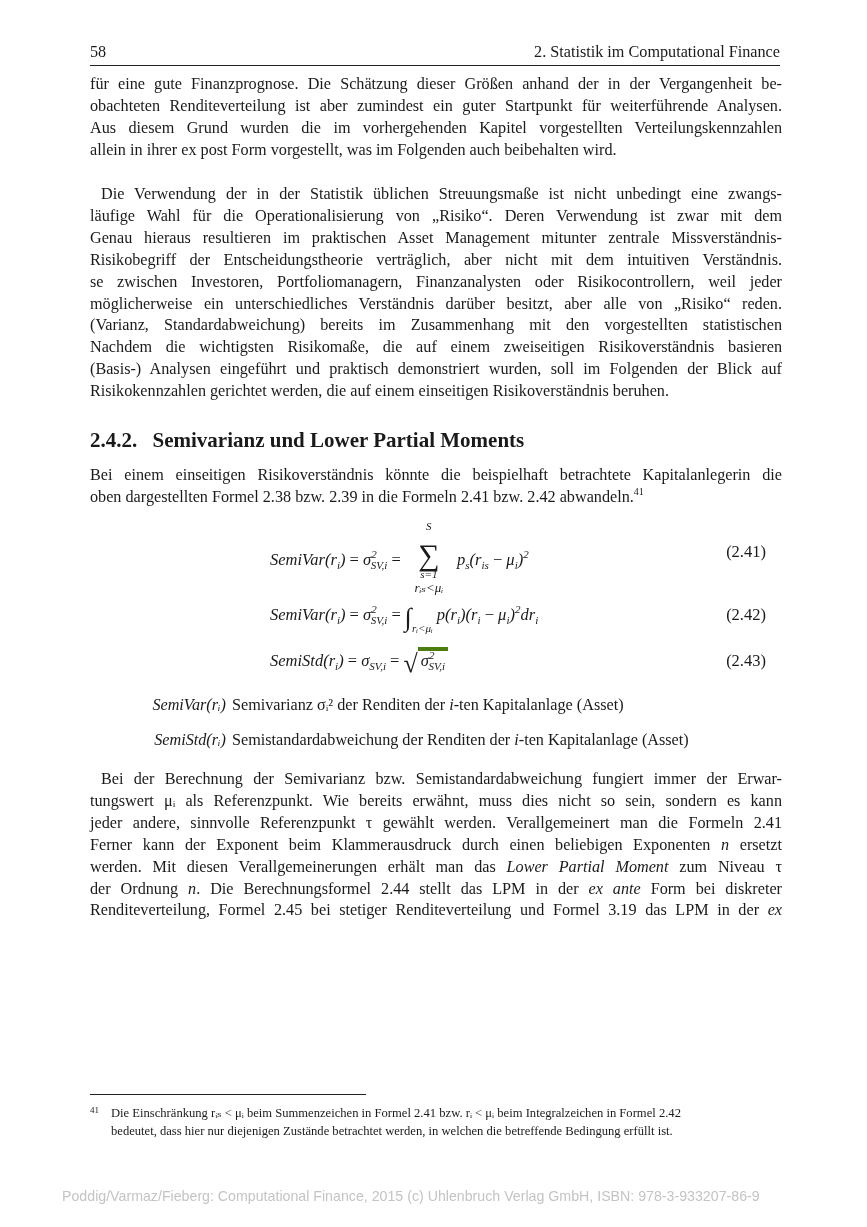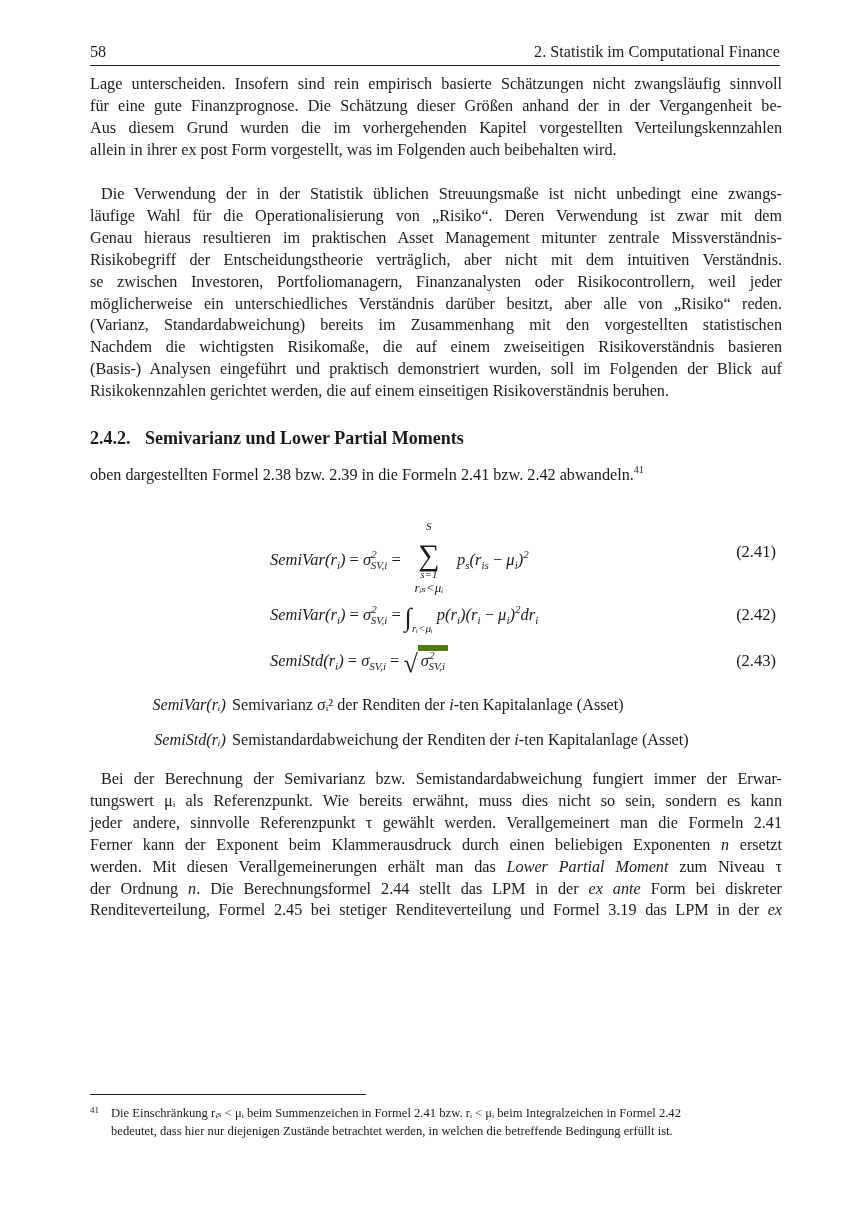--- a/index.html
+++ b/index.html
@@ -8,37 +8,37 @@
   .page { position: absolute; left: 0; top: 0; width: 867px; height: 948px; }
   .header { position: absolute; left: 90px; top: 43px; width: 690px; height: 22px;
             border-bottom: 1px solid #222; font-size: 16.2px; }
   .header .pnum { position: absolute; left: 0; top: 0; }
   .header .chap { position: absolute; right: 0; top: 0; }
   .para { position: absolute; left: 90px; width: 692px; font-size: 16.2px; line-height: 21.9px;
           text-align: justify; }
   .indent { text-indent: 11px; }
   .line { display: block; text-align: justify; text-align-last: justify; white-space: nowrap; }
   .line.last { text-align-last: left; }
-  h2 { position: absolute; left: 90px; top: 428px; margin: 0; font-size: 18px; font-weight: bold; }
+  h2 { position: absolute; left: 90px; top: 428px; margin: 0; font-size: 21px; font-weight: bold; }
   h2 .num { margin-right: 10px; }
   sup { font-size: 10px; vertical-align: 7px; line-height: 0; }
   i { font-style: italic; }
   .eq { position: absolute; left: 270px; width: 512px; font-size: 16.5px; font-style: italic; }
-  .eq .num { position: absolute; right: 6px; font-style: normal; }
+  .eq .num { position: absolute; right: 16px; font-style: normal; }
   .eq .body { position: absolute; left: 0; white-space: nowrap; }
   .sum { position: relative; display: inline-block; width: 48px; text-align: center; font-style: normal; }
   .sum .sig { font-size: 30px; line-height: 30px; display: block; }
   .sum .top { position: absolute; left: 0; width: 48px; top: -20px; font-size: 11px; font-style: italic; }
   .sum .bot1 { position: absolute; left: 0; width: 48px; top: 28px; font-size: 11px; font-style: italic; }
   .sum .bot2 { position: absolute; left: 0; width: 48px; top: 40px; font-size: 13px; font-style: italic; }
   .sub { font-size: 11px; vertical-align: -4px; }
   .sp { font-size: 11px; vertical-align: 7px; }
   .integral { font-style: normal; font-size: 26px; vertical-align: -6px; }
   .sqrt { display: inline-block; font-style: normal; font-size: 26px; vertical-align: -6px; }
-  .sqrtbody { border-top: 6px solid #4d7c0f; padding: 0 3px; }
+  .sqrtbody { border-top: 4px solid #4d7c0f; padding: 0 3px; }
   .defs { position: absolute; left: 130px; font-size: 16.2px; }
   .defs .row { position: absolute; left: 0; white-space: nowrap; }
   .defs .sym { display: inline-block; width: 96px; text-align: right; font-style: italic; margin-right: 6px; }
   .fnrule { position: absolute; left: 90px; top: 1094px; width: 276px; border-top: 1px solid #222; }
   .footnote { position: absolute; left: 90px; top: 1104px; width: 692px; font-size: 12.6px; line-height: 18px; }
   .footnote .fnum { position: absolute; left: 0; top: -3px; font-size: 9px; }
   .footnote .fline { display: block; padding-left: 21px; white-space: nowrap; }
   .watermark { position: absolute; left: 62px; top: 1188px; font-family: "Liberation Sans", "DejaVu Sans", sans-serif;
                font-size: 14.2px; color: #c4c4c4; white-space: nowrap; }
 </style>
@@ -46,22 +46,22 @@
 <body>
 
 <div class="page">
 
   <div class="header">
     <span class="pnum">58</span>
     <span class="chap">2.  Statistik im Computational Finance</span>
   </div>
 
   <div class="para" style="top:74px;">
-    <span class="line">Lage unterscheiden. Insofern sind rein empirisch basierte Schätzungen nicht zwangsläufig sinnvoll</span>
     <span class="line">für eine gute Finanzprognose. Die Schätzung dieser Größen anhand der in der Vergangenheit be-</span>
+    <span class="line">obachteten Renditeverteilung ist aber zumindest ein guter Startpunkt für weiterführende Analysen.</span>
     <span class="line">Aus diesem Grund wurden die im vorhergehenden Kapitel vorgestellten Verteilungskennzahlen</span>
     <span class="line last">allein in ihrer ex post Form vorgestellt, was im Folgenden auch beibehalten wird.</span>
   </div>
 
   <div class="para" style="top:184px;">
     <span class="line indent" style="padding-left:11px;text-indent:0;">Die Verwendung der in der Statistik üblichen Streuungsmaße ist nicht unbedingt eine zwangs-</span>
     <span class="line">läufige Wahl für die Operationalisierung von „Risiko“. Deren Verwendung ist zwar mit dem</span>
     <span class="line">Genau hieraus resultieren im praktischen Asset Management mitunter zentrale Missverständnis-</span>
     <span class="line">Risikobegriff der Entscheidungstheorie verträglich, aber nicht mit dem intuitiven Verständnis.</span>
     <span class="line">se zwischen Investoren, Portfoliomanagern, Finanzanalysten oder Risikocontrollern, weil jeder</span>
@@ -71,20 +71,21 @@
     <span class="line">(Basis-) Analysen eingeführt und praktisch demonstriert wurden, soll im Folgenden der Blick auf</span>
     <span class="line last">Risikokennzahlen gerichtet werden, die auf einem einseitigen Risikoverständnis beruhen.</span>
   </div>
 
   <h2>
     <span class="num">2.4.2.</span>
     <span>Semivarianz und Lower Partial Moments</span>
   </h2>
 
   <div class="para" style="top:465px;">
+    <span class="line">Bei einem einseitigen Risikoverständnis könnte die beispielhaft betrachtete Kapitalanlegerin die</span>
     <span class="line last"><span>oben dargestellten Formel 2.38 bzw. 2.39 in die Formeln 2.41 bzw. 2.42 abwandeln.</span><sup>41</sup></span>
   </div>
 
   <div class="eq" style="top:540px;height:50px;">
     <span class="body" style="top:0;">
       <span>SemiVar</span>(r<span class="sub">i</span>) <span style="font-style:normal">=</span> σ<span class="sp">2</span><span class="sub" style="margin-left:-6px">SV,i</span> <span style="font-style:normal">=</span>
       <span class="sum">
         <span class="top">S</span>
         <span class="sig">∑</span>
         <span class="bot1">s=1</span>
@@ -131,13 +132,14 @@
     <span class="line rich"><span>Renditeverteilung, Formel 2.45 bei stetiger Renditeverteilung und Formel 3.19 das LPM in der </span><i>ex</i><span></span></span>
   </div>
 
   <div class="fnrule"></div>
   <div class="footnote">
     <span class="fnum">41</span>
     <span class="fline">Die Einschränkung rᵢₛ &lt; μᵢ beim Summenzeichen in Formel 2.41 bzw. rᵢ &lt; μᵢ beim Integralzeichen in Formel 2.42</span>
     <span class="fline">bedeutet, dass hier nur diejenigen Zustände betrachtet werden, in welchen die betreffende Bedingung erfüllt ist.</span>
   </div>
 
+  <div class="watermark">Poddig/Varmaz/Fieberg: Computational Finance, 2015  (c) Uhlenbruch Verlag GmbH, ISBN: 978-3-933207-86-9</div>
 </div>
 
 </body></html>

